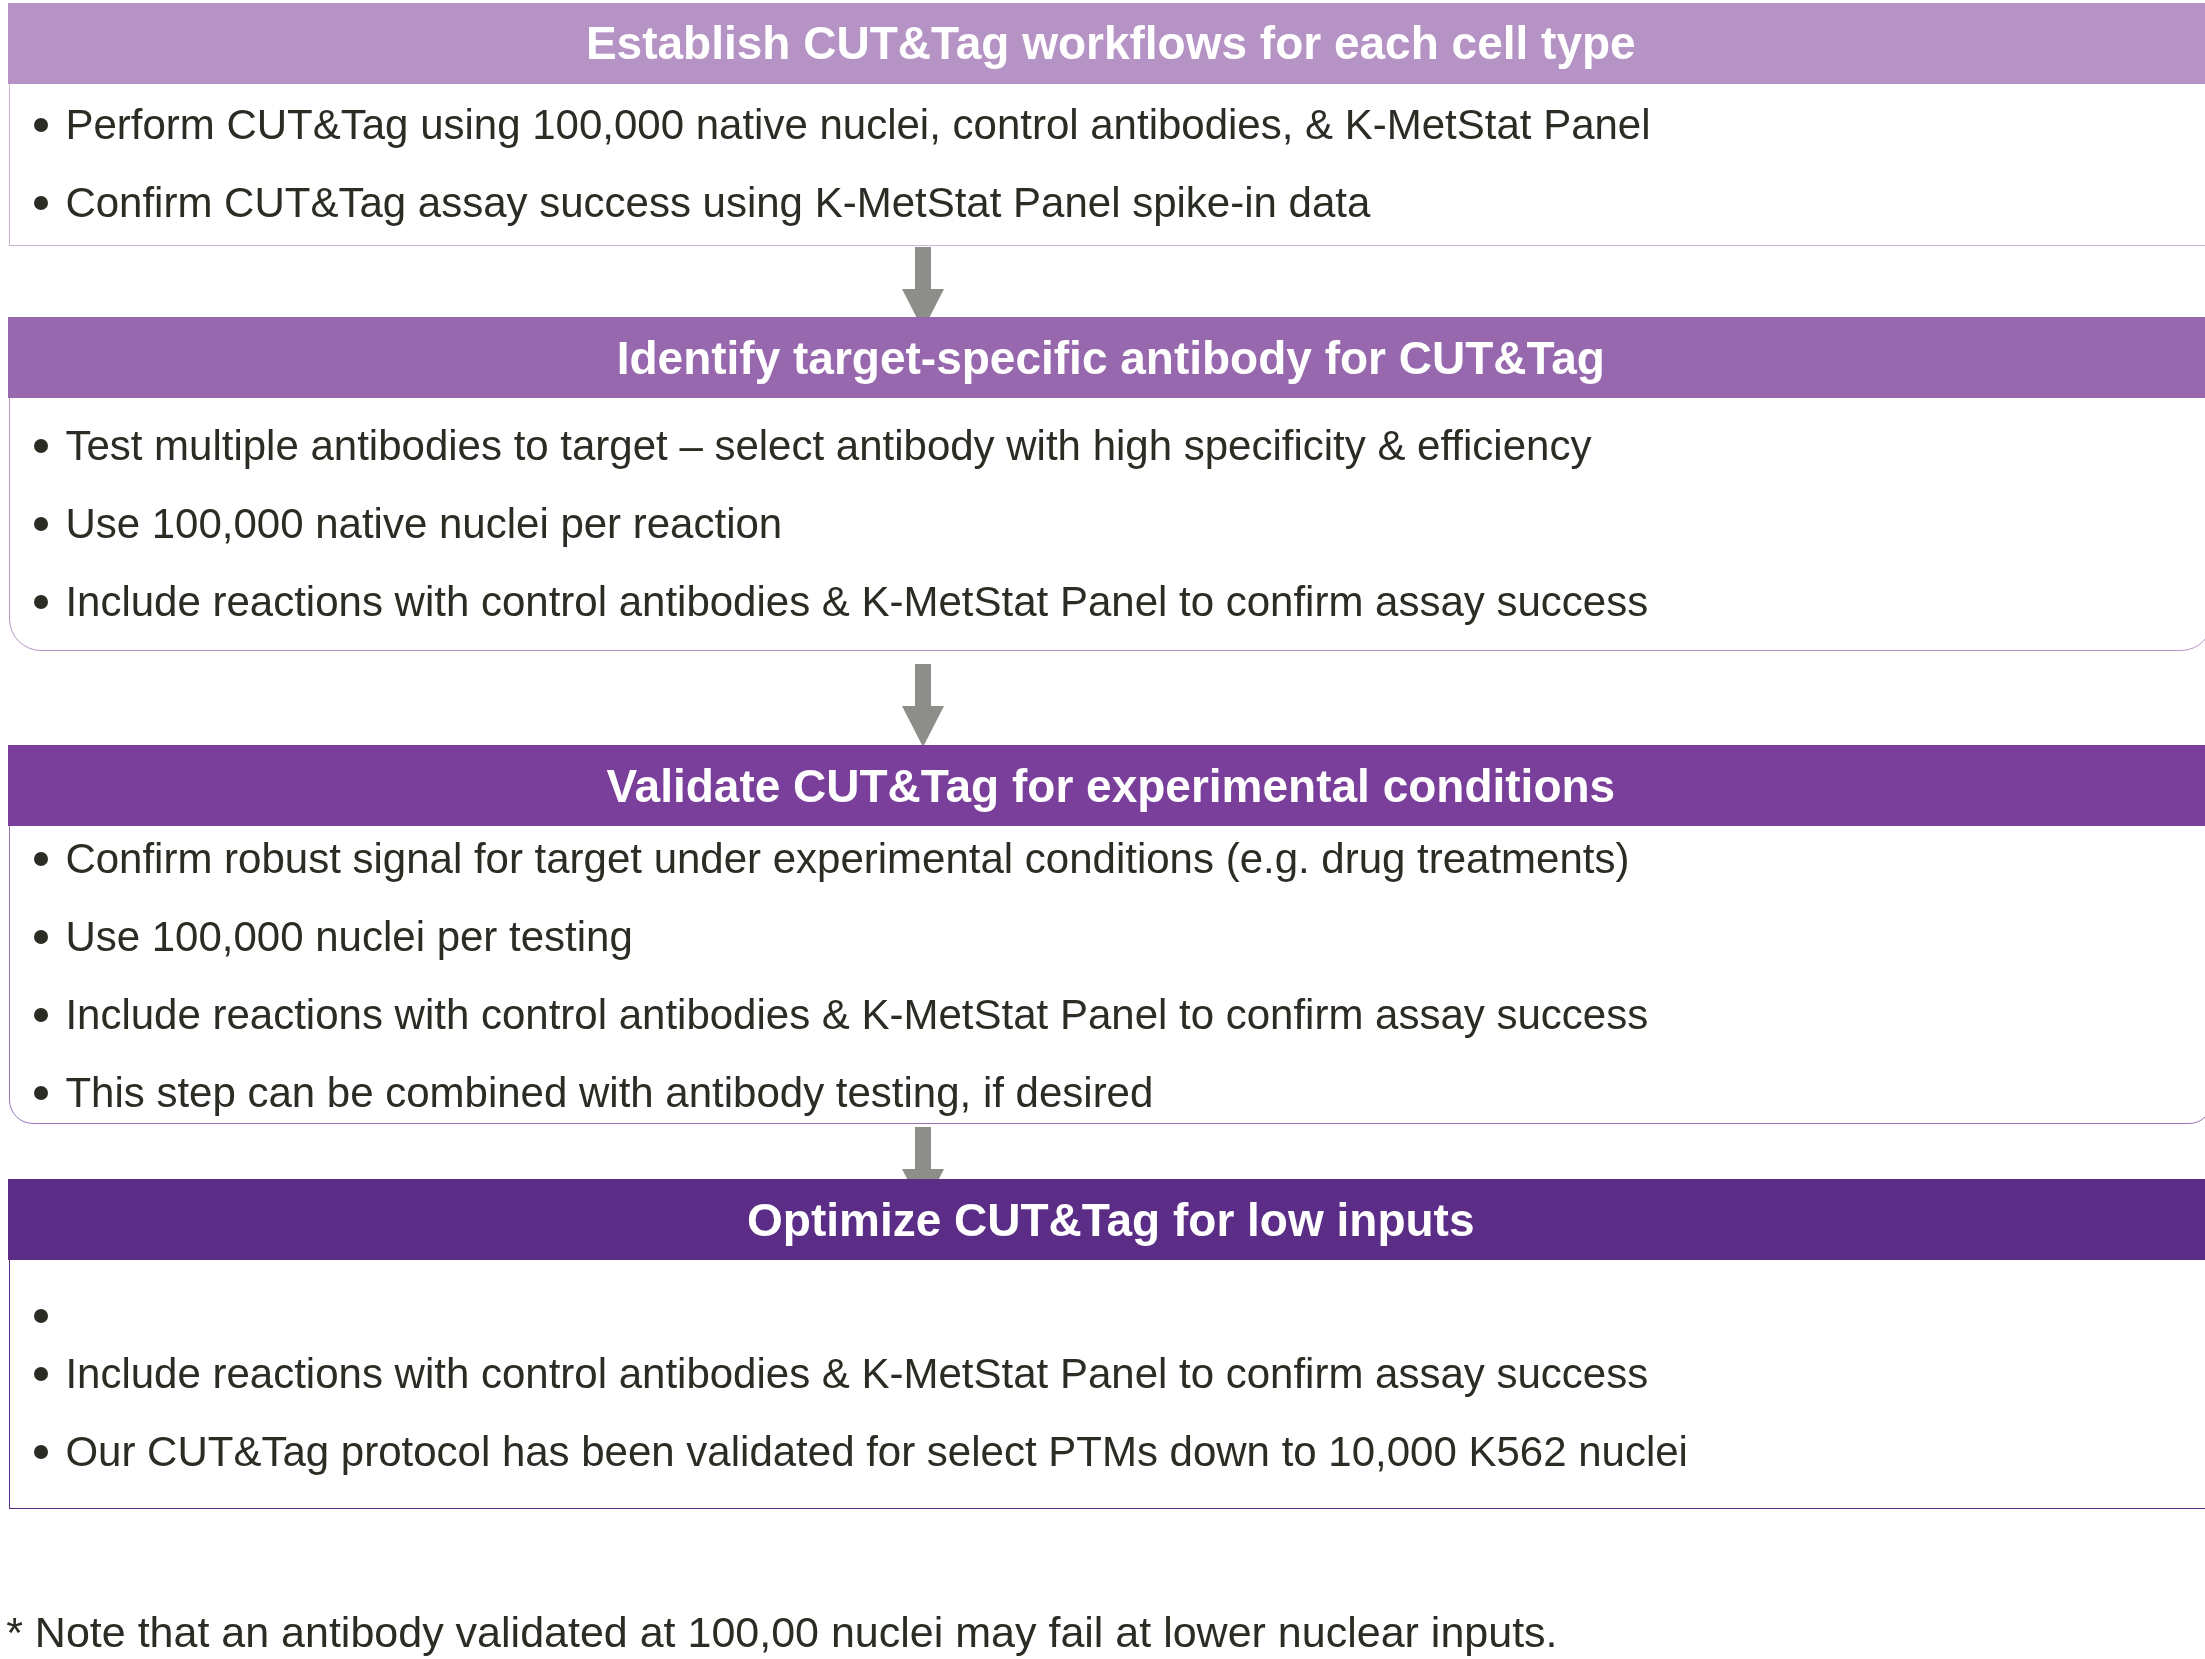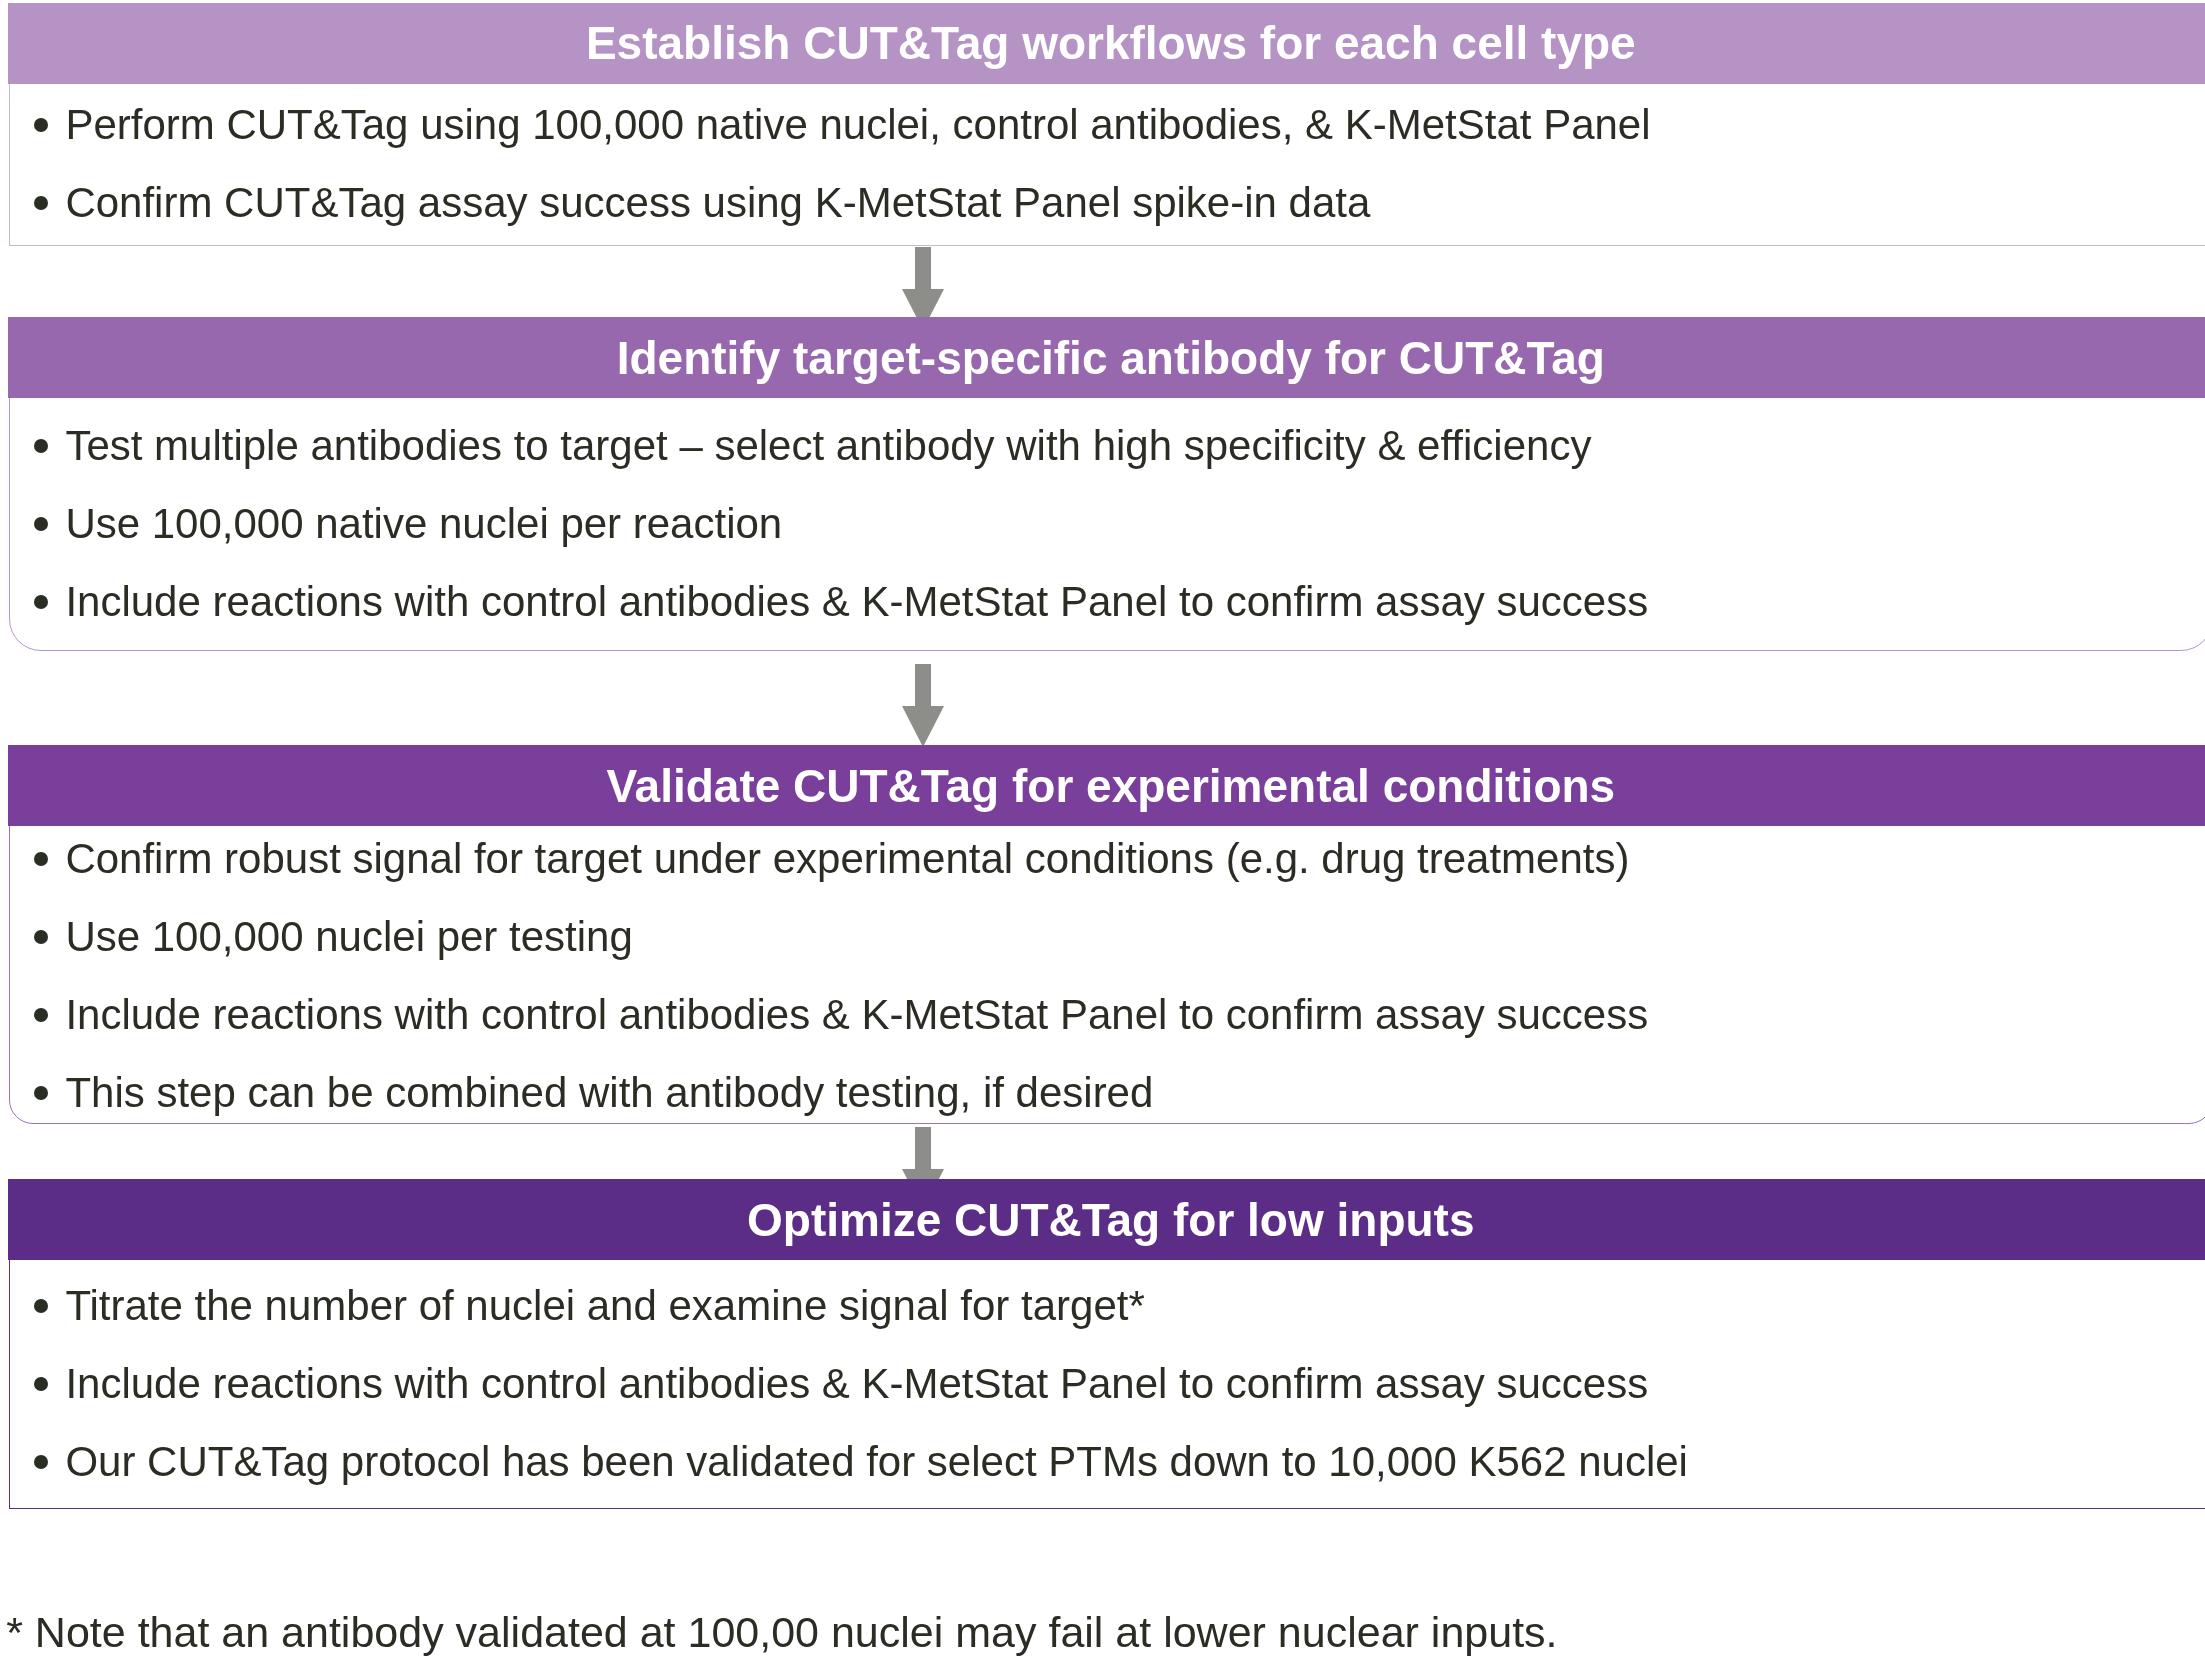--- a/index.html
+++ b/index.html
@@ -179,21 +179,20 @@
   <div class="arrow-head"></div>
 </div>
 
 <section class="step" id="step4" style="border-color: rgb(91, 45, 134);">
   <header class="step-header" style="background-color: rgb(91, 45, 134);">
     <span class="step-title">Optimize CUT&amp;Tag for low inputs</span>
   </header>
   <ul class="step-body">
     <li class="bullet-line">
       <span class="bullet-dot"></span>
-      <span class="bullet-text">Titrate the number of nuclei and examine signal for target*</span>
     </li>
     <li class="bullet-line">
       <span class="bullet-dot"></span>
       <span class="bullet-text">Include reactions with control antibodies &amp; K-MetStat Panel to confirm assay success</span>
     </li>
     <li class="bullet-line">
       <span class="bullet-dot"></span>
       <span class="bullet-text">Our CUT&amp;Tag protocol has been validated for select PTMs down to 10,000 K562 nuclei</span>
     </li>
   </ul>

